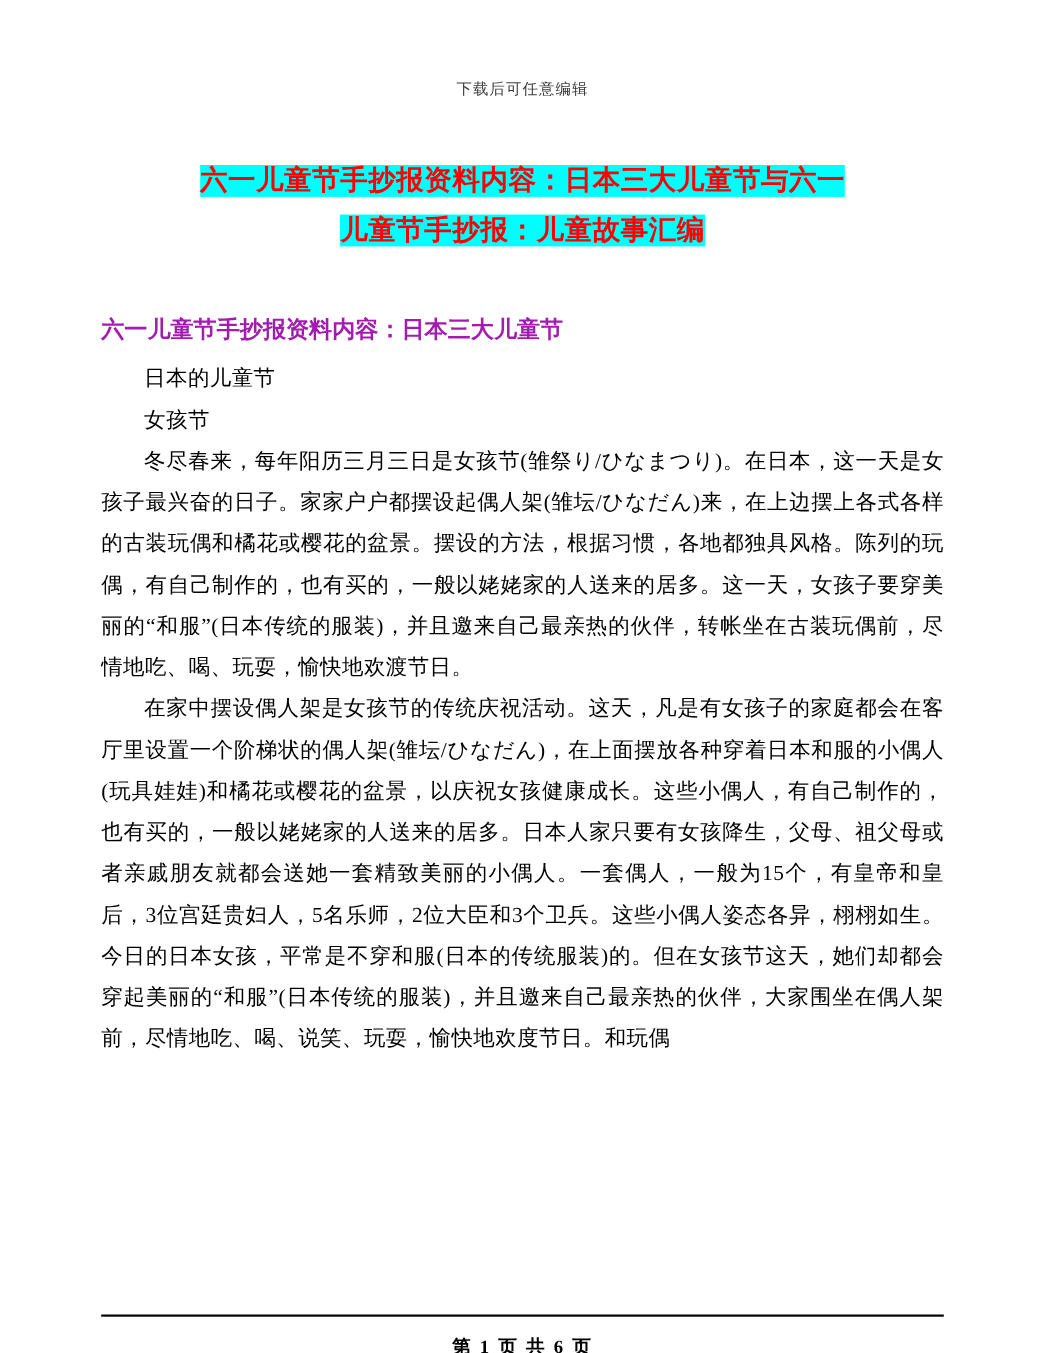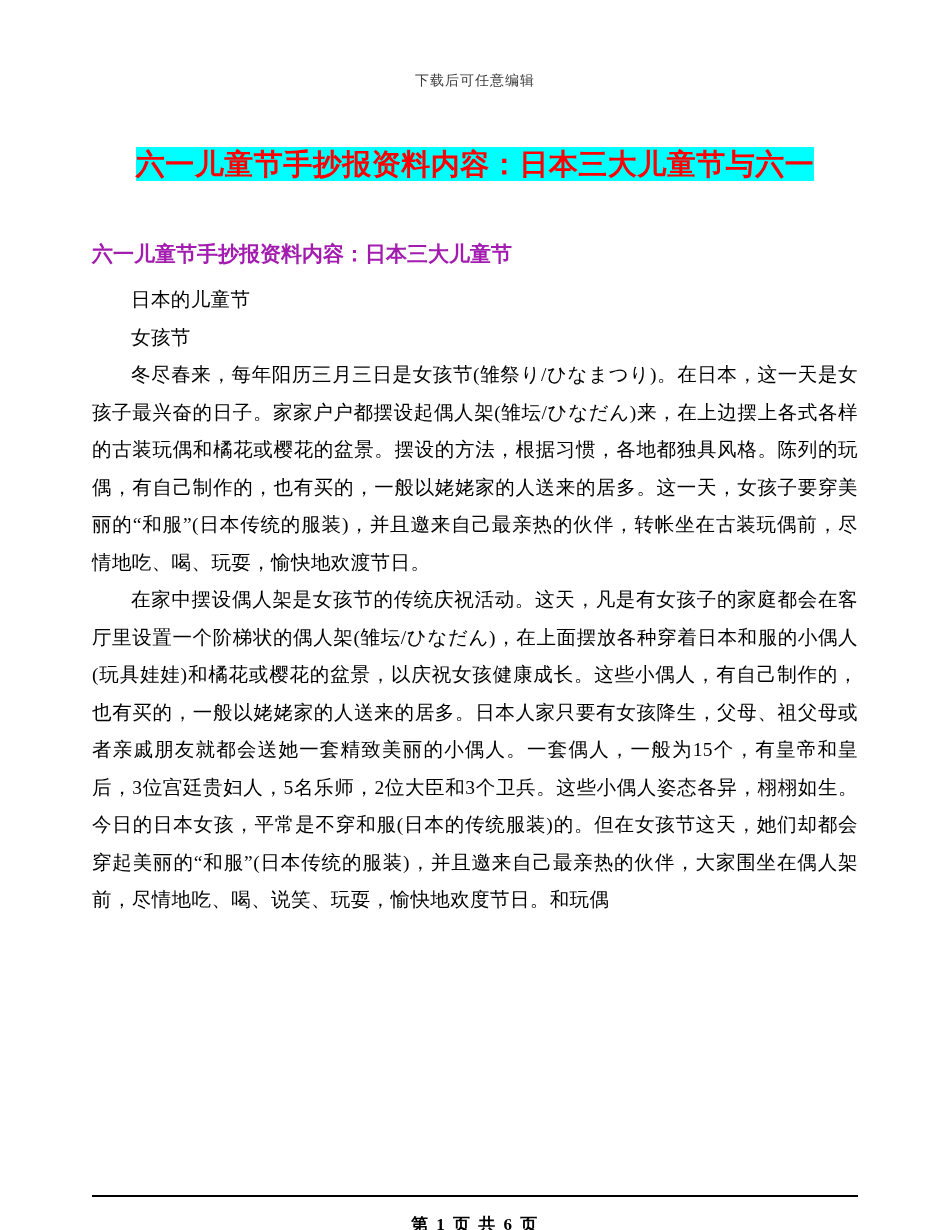--- a/index.html
+++ b/index.html
@@ -27,21 +27,21 @@
     font-size: 14px;
     color: #3b3b3b;
     letter-spacing: 1px;
     padding-top: 48px;
     font-family: "Liberation Sans", sans-serif;
     margin-top: 24px;
   }
   .doc-title {
     margin-top: 52px;
     text-align: center;
-    font-size: 29px;
+    font-size: 25px;
     font-weight: bold;
     color: #ff0000;
     line-height: 45px;
     letter-spacing: 0.5px;
   }
   .doc-title .hl {
     background: #00ffff;
     padding: 1px 0;
   }
   .section-title {
@@ -93,20 +93,21 @@
 </style>
 </head>
 <body>
 
 <div class="page">
 
   <div class="header-note">下载后可任意编辑</div>
 
   <div class="doc-title">
     <div><span class="hl">六一儿童节手抄报资料内容：日本三大儿童节与六一</span></div>
+    <div><span class="hl">儿童节手抄报：儿童故事汇编</span></div>
   </div>
 
   <div class="section-title">六一儿童节手抄报资料内容：日本三大儿童节</div>
 
   <div class="body-text">
     <p class="indent">日本的儿童节</p>
     <p class="indent">女孩节</p>
     <p class="indent">冬尽春来，每年阳历三月三日是女孩节(雏祭り/ひなまつり)。在日本，这一天是女孩子最兴奋的日子。家家户户都摆设起偶人架(雏坛/ひなだん)来，在上边摆上各式各样的古装玩偶和橘花或樱花的盆景。摆设的方法，根据习惯，各地都独具风格。陈列的玩偶，有自己制作的，也有买的，一般以姥姥家的人送来的居多。这一天，女孩子要穿美丽的“和服”(日本传统的服装)，并且邀来自己最亲热的伙伴，转帐坐在古装玩偶前，尽情地吃、喝、玩耍，愉快地欢渡节日。</p>
     <p class="indent">在家中摆设偶人架是女孩节的传统庆祝活动。这天，凡是有女孩子的家庭都会在客厅里设置一个阶梯状的偶人架(雏坛/ひなだん)，在上面摆放各种穿着日本和服的小偶人(玩具娃娃)和橘花或樱花的盆景，以庆祝女孩健康成长。这些小偶人，有自己制作的，也有买的，一般以姥姥家的人送来的居多。日本人家只要有女孩降生，父母、祖父母或者亲戚朋友就都会送她一套精致美丽的小偶人。一套偶人，一般为15个，有皇帝和皇后，3位宫廷贵妇人，5名乐师，2位大臣和3个卫兵。这些小偶人姿态各异，栩栩如生。今日的日本女孩，平常是不穿和服(日本的传统服装)的。但在女孩节这天，她们却都会穿起美丽的“和服”(日本传统的服装)，并且邀来自己最亲热的伙伴，大家围坐在偶人架前，尽情地吃、喝、说笑、玩耍，愉快地欢度节日。和玩偶</p>
   </div>

